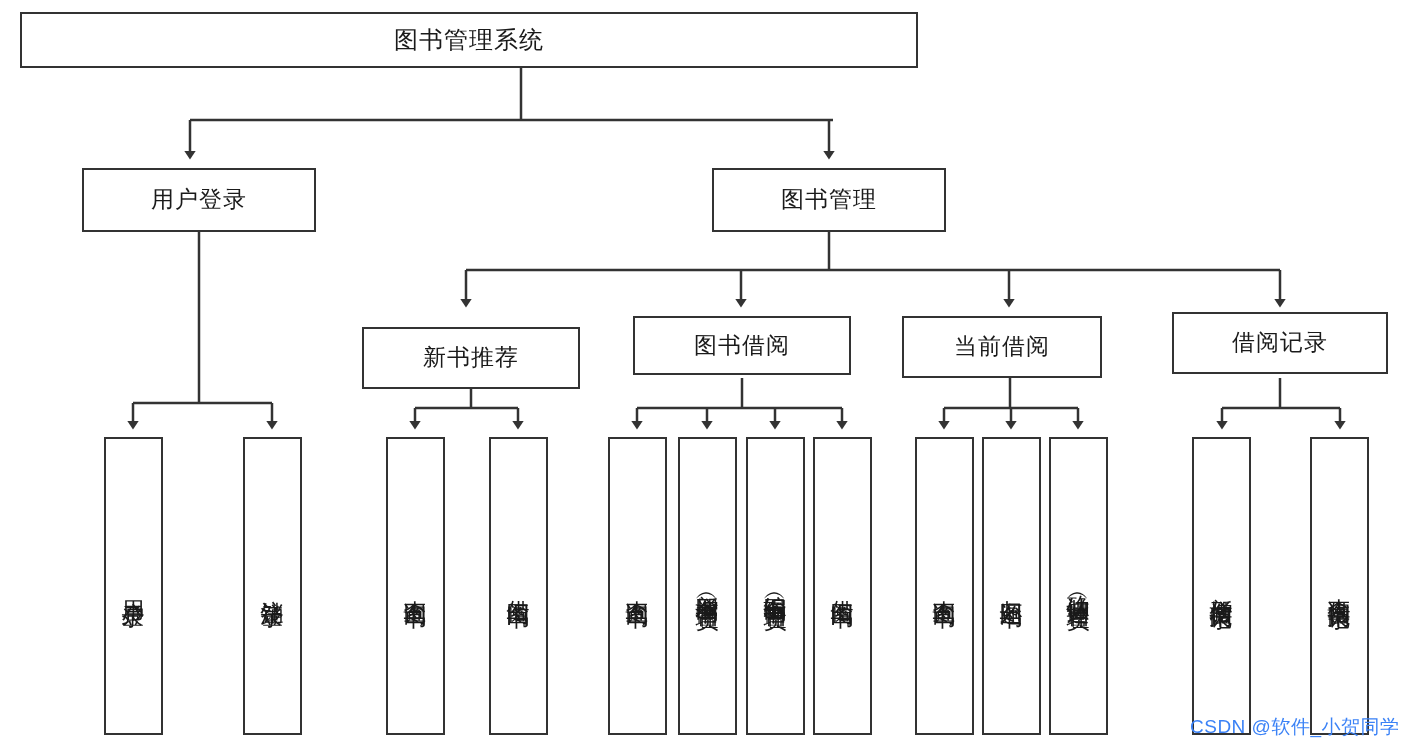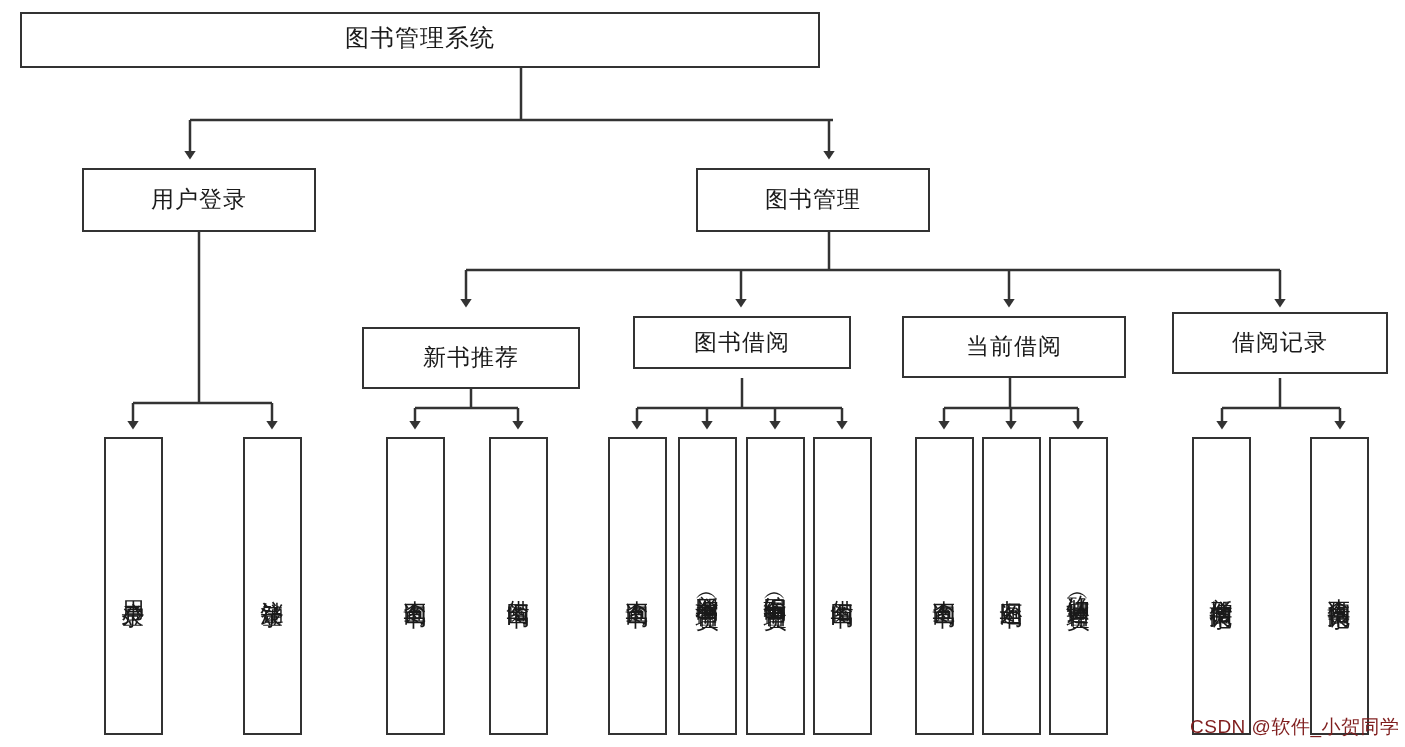--- a/index.html
+++ b/index.html
@@ -36,21 +36,21 @@
     letter-spacing:2px;
     align-items:center;
     justify-content:center;
     padding:6px 0;
     white-space:nowrap;
   }
   .watermark{
     position:absolute;
     left:1190px;top:714px;
     font-size:19px;
-    color:#7f1d1d;
+    color:#3b82f6;
     letter-spacing:0.5px;
     z-index:3;
     white-space:nowrap;
   }
 </style>
 </head>
 <body>
 
 <div id="canvas">
 
@@ -97,28 +97,28 @@
       <path d="M1011,408 L1011,422" marker-end="url(#arrow)"></path>
       <path d="M1078,408 L1078,422" marker-end="url(#arrow)"></path>
 
       <path d="M1280,378 L1280,408"></path>
       <path d="M1222,408 L1340,408"></path>
       <path d="M1222,408 L1222,422" marker-end="url(#arrow)"></path>
       <path d="M1340,408 L1340,422" marker-end="url(#arrow)"></path>
     </g>
   </svg>
 
-  <div class="node h root" style="left:20px;top:12px;width:800px;height:56px;font-family:Liberation Mono, monospace;">图书管理系统</div>
+  <div class="node h root" style="left:20px;top:12px;width:898px;height:56px;">图书管理系统</div>
 
   <div class="node h" style="left:82px;top:168px;width:234px;height:64px;">用户登录</div>
-  <div class="node h" style="left:696px;top:168px;width:234px;height:64px;">图书管理</div>
+  <div class="node h" style="left:712px;top:168px;width:234px;height:64px;">图书管理</div>
 
   <div class="node h" style="left:362px;top:316px;width:218px;height:62px;margin-top:11px;">新书推荐</div>
-  <div class="node h" style="left:633px;top:316px;width:218px;height:53px;">图书借阅</div>
-  <div class="node h" style="left:902px;top:316px;width:224px;height:62px;">当前借阅</div>
+  <div class="node h" style="left:633px;top:316px;width:218px;height:59px;">图书借阅</div>
+  <div class="node h" style="left:902px;top:316px;width:200px;height:62px;">当前借阅</div>
   <div class="node h" style="left:1172px;top:312px;width:216px;height:62px;">借阅记录</div>
 
   <div class="node v" style="left:104px;top:437px;width:59px;height:298px;">用户登录</div>
   <div class="node v" style="left:243px;top:437px;width:59px;height:298px;">注销登录</div>
 
   <div class="node v" style="left:386px;top:437px;width:59px;height:298px;">查询图书</div>
   <div class="node v" style="left:489px;top:437px;width:59px;height:298px;">借阅图书</div>
 
   <div class="node v" style="left:608px;top:437px;width:59px;height:298px;">查询图书</div>
   <div class="node v" style="left:678px;top:437px;width:59px;height:298px;">新增图书（管理员）</div>

